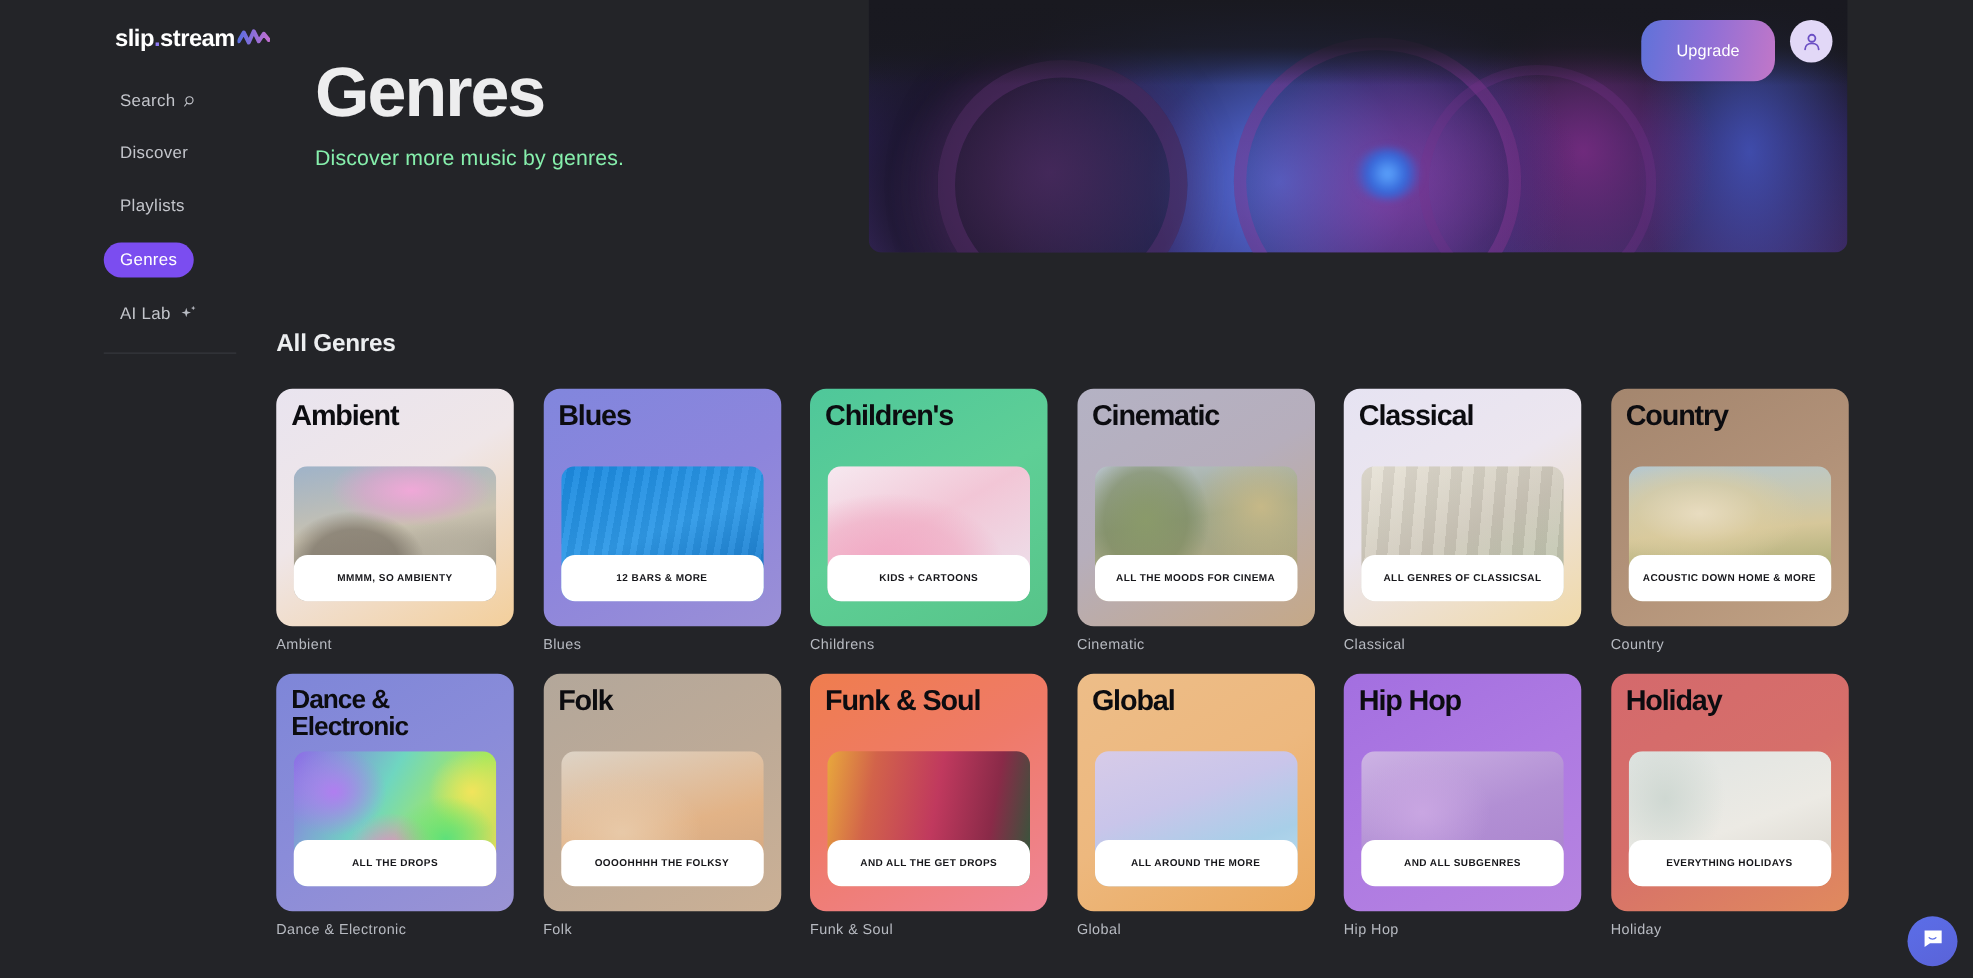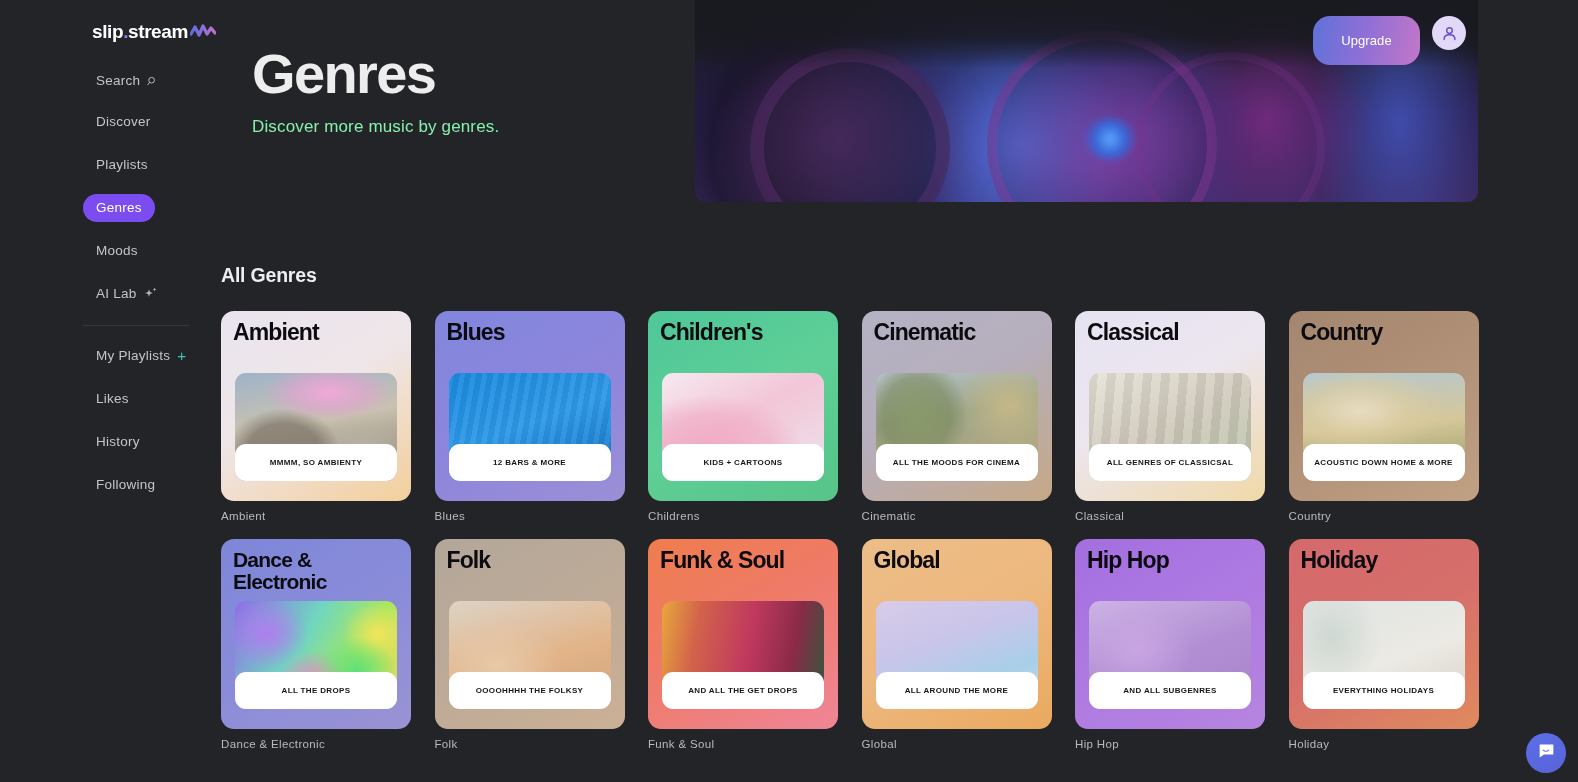--- a/index.html
+++ b/index.html
@@ -254,57 +254,29 @@
           <span>Playlists</span>
         </div>
       </div>
       <div class="nav-row">
         <div class="nav-item active">
           <span>Genres</span>
         </div>
       </div>
       <div class="nav-row">
         <div class="nav-item">
-          <span>Moods</span>
-        </div>
-      </div>
-      <div class="nav-row">
-        <div class="nav-item">
           <span>AI Lab</span>
           <span class="icon-sparkle"><svg width="14" height="12" viewBox="0 0 14 12">
               <path d="M5 2.2 L5.9 5.1 L8.8 6 L5.9 6.9 L5 9.8 L4.1 6.9 L1.2 6 L4.1 5.1 Z" fill="#b9bcc4"></path>
               <path d="M10.6 0.6 L11.1 1.9 L12.4 2.4 L11.1 2.9 L10.6 4.2 L10.1 2.9 L8.8 2.4 L10.1 1.9 Z" fill="#b9bcc4"></path>
             </svg></span>
         </div>
       </div>
     </div>
   <div class="nav-sep"></div>
-  <div id="nav-secondary">
-      <div class="nav-row">
-        <div class="nav-item">
-          <span>My Playlists</span>
-          <span class="icon-plus">+</span>
-        </div>
-      </div>
-      <div class="nav-row">
-        <div class="nav-item">
-          <span>Likes</span>
-        </div>
-      </div>
-      <div class="nav-row">
-        <div class="nav-item">
-          <span>History</span>
-        </div>
-      </div>
-      <div class="nav-row">
-        <div class="nav-item">
-          <span>Following</span>
-        </div>
-      </div>
-    </div>
 </nav>
 
 <main class="main">
   <div class="hero-text">
     <div class="hero-title">Genres</div>
     <div class="hero-sub">Discover more music by genres.</div>
   </div>
 
   <h2 class="section-title">All Genres</h2>
 

